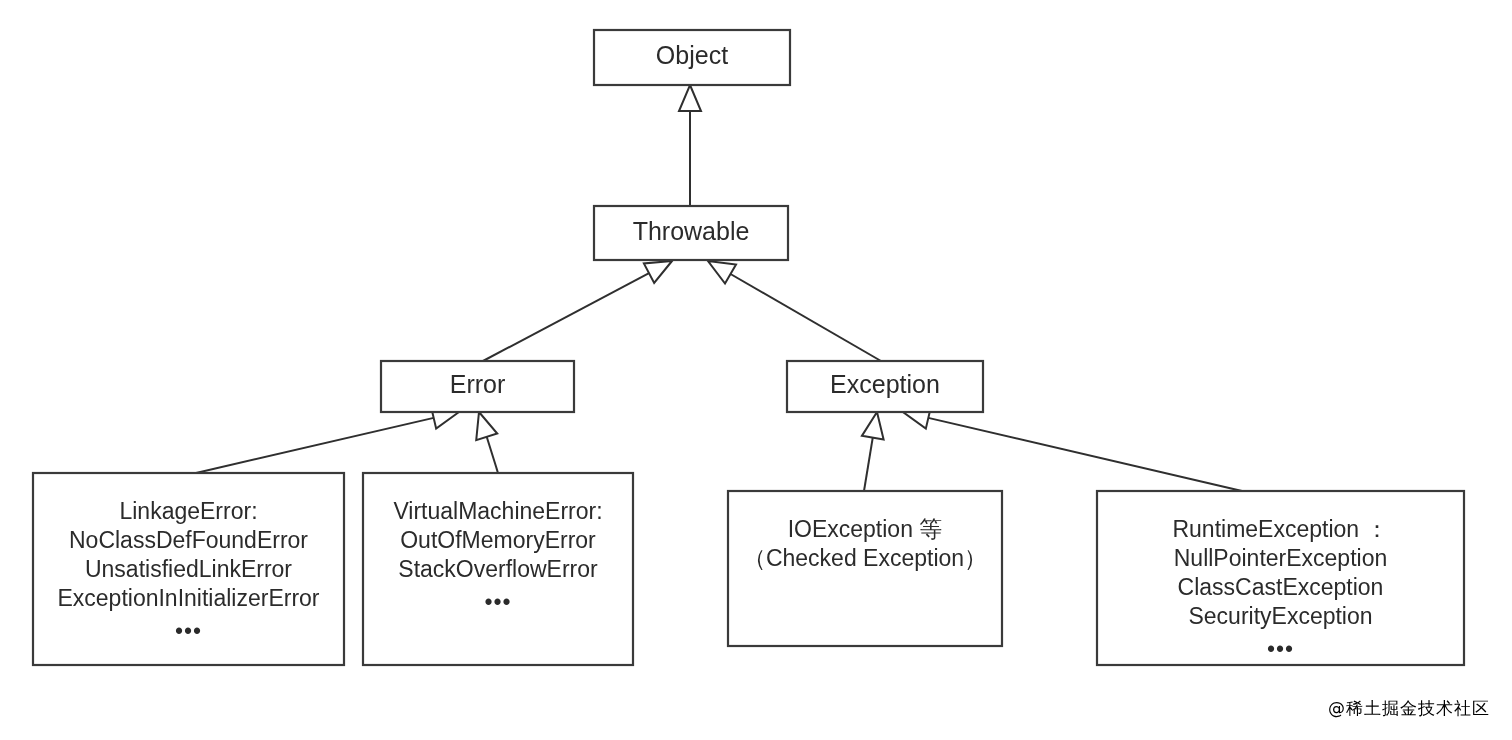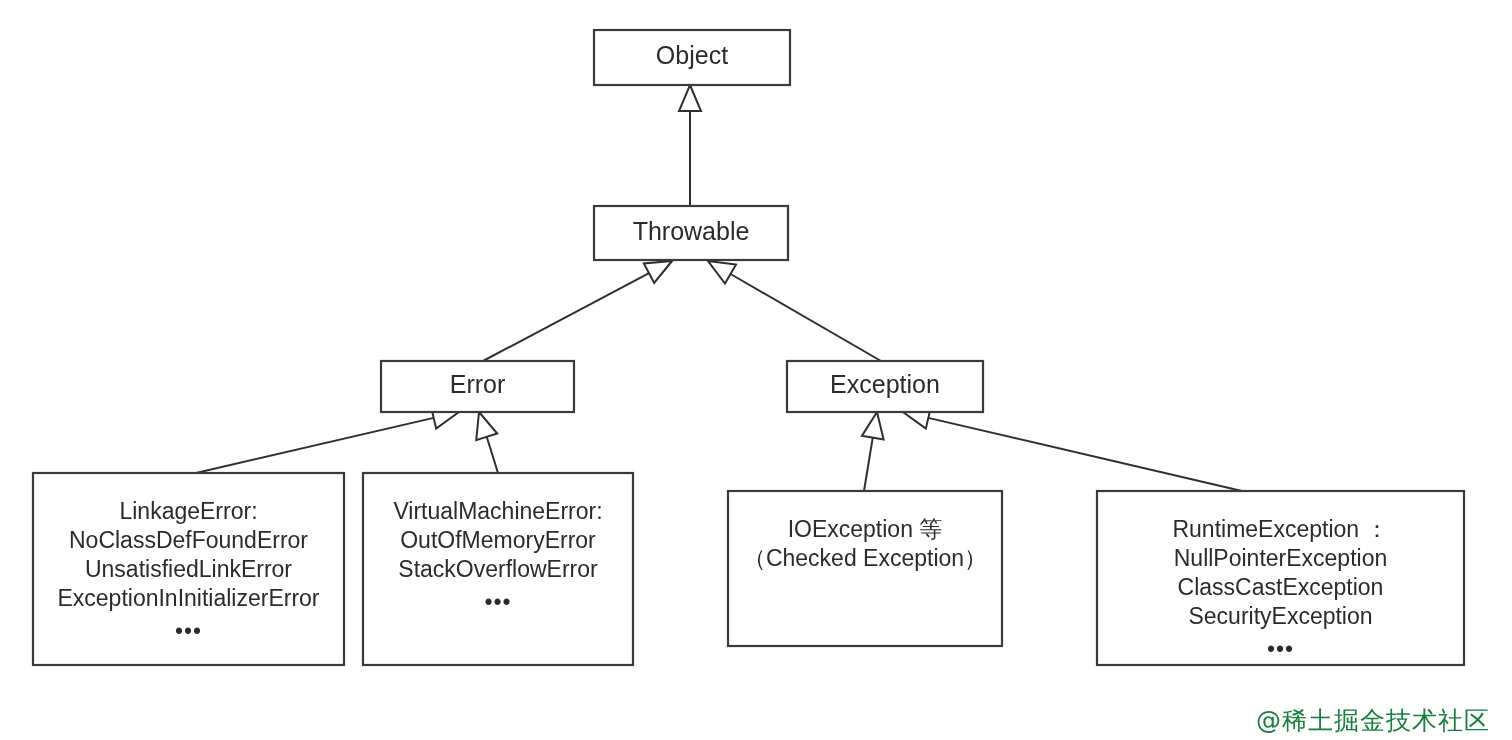--- a/index.html
+++ b/index.html
@@ -54,23 +54,23 @@
   text.leaf-label {
     font-size: 23px;
   }
   text.ellipsis-label {
     font-size: 23px;
     letter-spacing: 1px;
   }
   .watermark {
     position: absolute;
     right: 22px;
-    bottom: 3px;
-    font-size: 25px;
-    color: #15803d;
+    bottom: 20px;
+    font-size: 17px;
+    color: #000000;
     font-family: "DejaVu Sans", "Liberation Sans", sans-serif;
     letter-spacing: 1px;
     white-space: nowrap;
     user-select: none;
   }
 </style>
 </head>
 <body>
 
 <div id="diagram-root">

